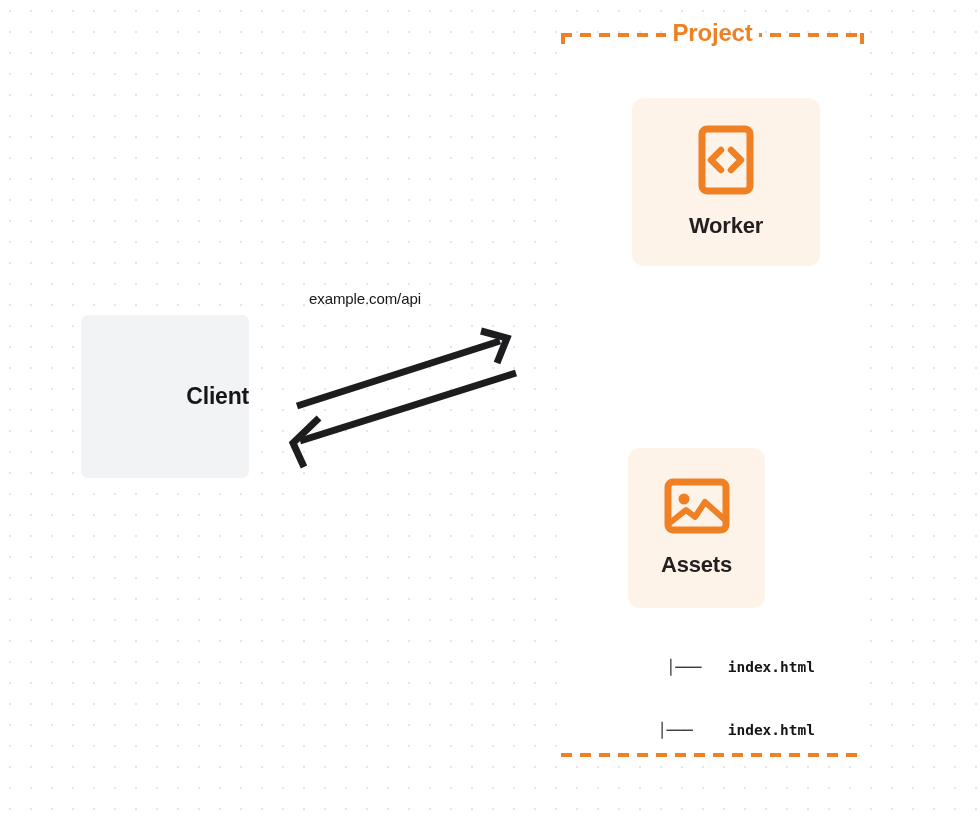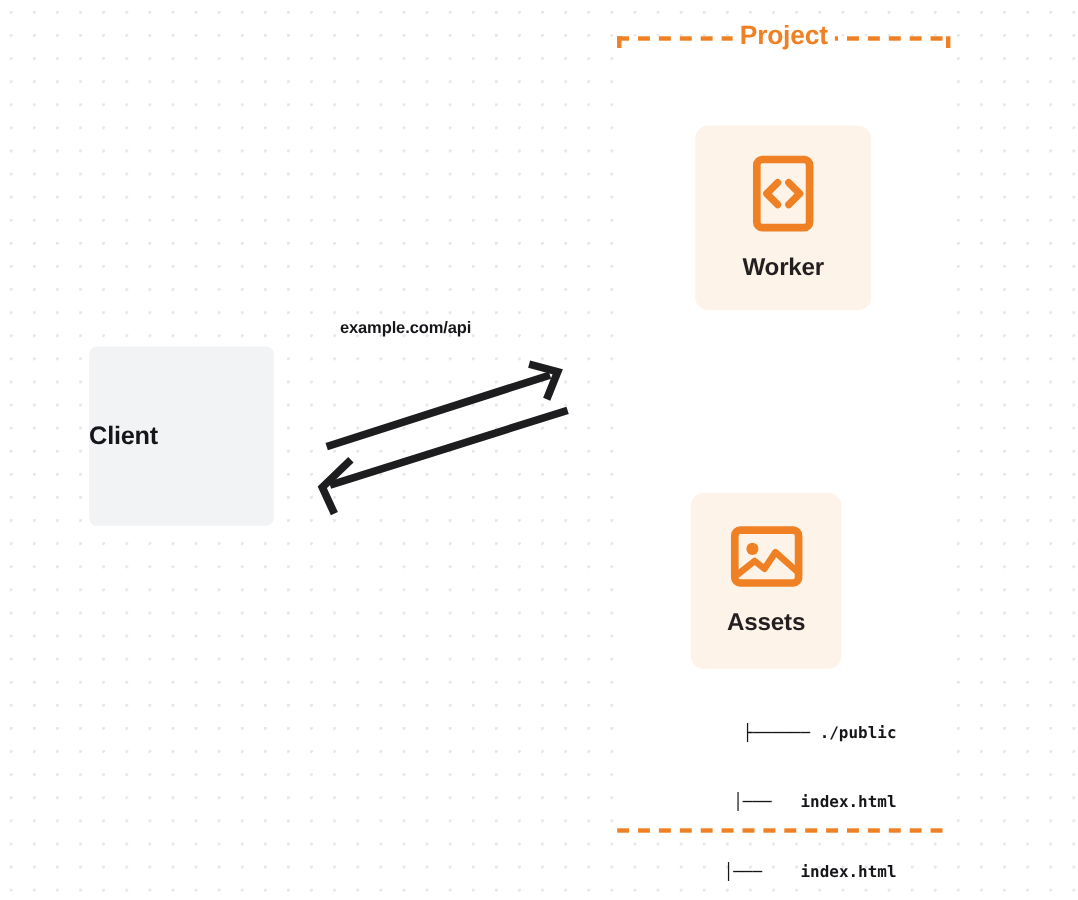--- a/index.html
+++ b/index.html
@@ -28,21 +28,21 @@
   .client-box {
     position: absolute;
     left: 81px;
     top: 315px;
     width: 168px;
     height: 163px;
     background: #f2f3f5;
     border-radius: 7px;
     display: flex;
     align-items: center;
-    justify-content: flex-start;
+    justify-content: flex-end;
   }
   .client-label {
     font-size: 23px;
     font-weight: bold;
     color: #16161a;
     letter-spacing: -0.2px;
   }
 
   
   .arrows {
@@ -52,21 +52,21 @@
     width: 980px;
     height: 818px;
     pointer-events: none;
   }
 
   .edge-label {
     position: absolute;
     left: 309px;
     top: 290px;
     font-size: 15px;
-    font-weight: bold;
+    font-weight: normal;
     color: #16161a;
     letter-spacing: -0.1px;
     white-space: nowrap;
   }
 
   
   .project-container {
     position: absolute;
     left: 561px;
     top: 33px;
@@ -121,22 +121,22 @@
     position: absolute;
     background: #fdf3e8;
     border-radius: 12px;
     display: flex;
     flex-direction: column;
     align-items: center;
     justify-content: center;
   }
   .card-worker {
     left: 71px;
-    top: 81px;
-    width: 160px;
+    top: 65px;
+    width: 188px;
     height: 168px;
   }
   .card-assets {
     left: 67px;
     top: 415px;
     width: 137px;
     height: 160px;
   }
   .card-icon {
     display: block;
@@ -215,20 +215,19 @@
         <svg width="66" height="56" viewBox="0 0 66 56" xmlns="http://www.w3.org/2000/svg">
           <rect x="4" y="4" width="58" height="48" rx="5" ry="5" fill="none" stroke="#ef8023" stroke-width="7"></rect>
           <circle cx="20" cy="21" r="5.5" fill="#ef8023"></circle>
           <polyline points="7,44 22,32 31,39 41,24 60,41" fill="none" stroke="#ef8023" stroke-width="6" stroke-linecap="round" stroke-linejoin="round"></polyline>
         </svg>
       </span>
       <span class="card-label">Assets</span>
     </div>
 
     <div class="file-tree">
-      <span class="tree-row">├────── ./public</span>
       <span class="tree-row">│───   index.html</span>
       <span class="tree-row">│───    index.html</span>
       
     </div>
   </div>
 
 </div>
 
 </body></html>

